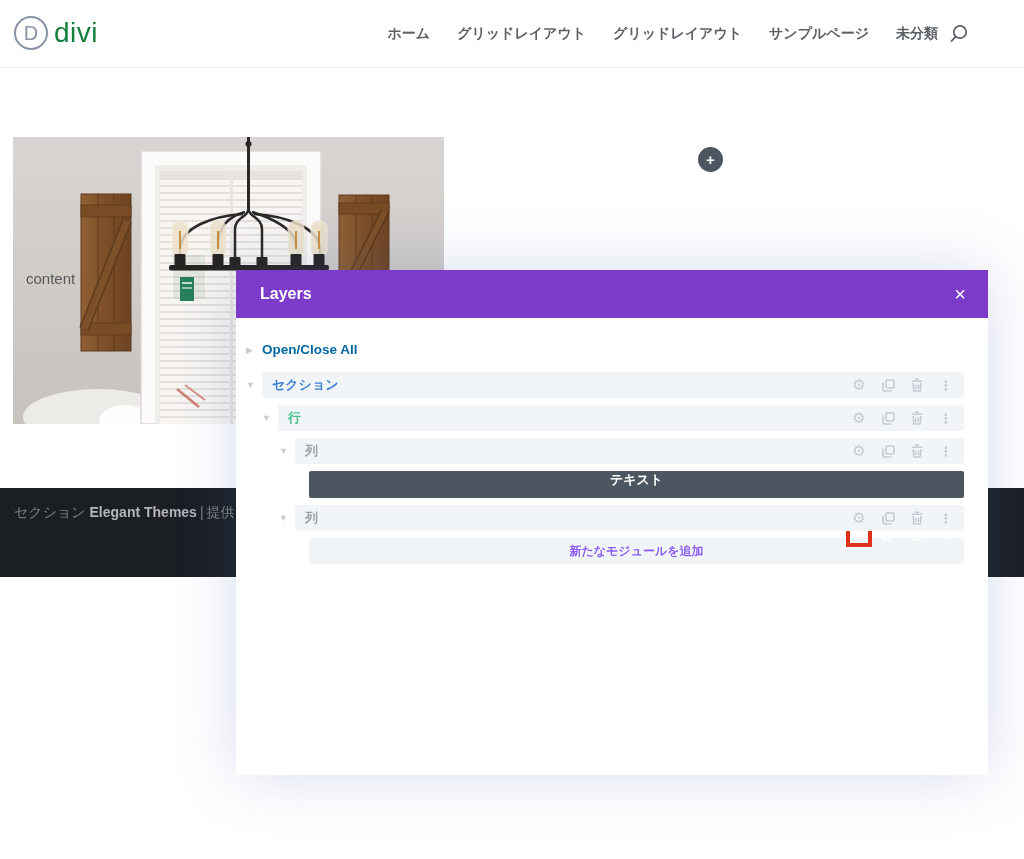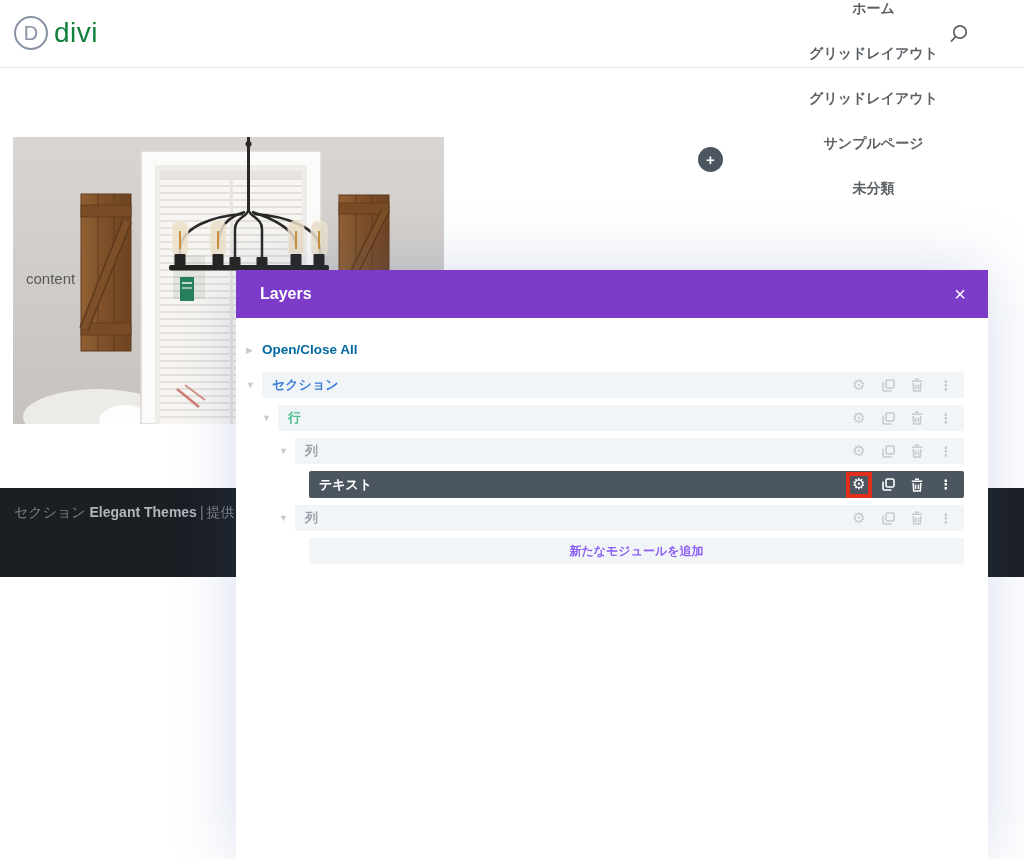--- a/index.html
+++ b/index.html
@@ -18,21 +18,21 @@
   .logo { position:absolute; left:14px; top:16px; display:flex; align-items:center; cursor:pointer; }
   .logo-circle {
     width:34px; height:34px; border:2px solid #8a92a6; border-radius:50%;
     color:#8a92a6; font-size:20px; font-weight:400;
     display:flex; align-items:center; justify-content:center;
   }
   .logo-text { margin-left:6px; font-size:28px; color:#15803d; letter-spacing:.5px; }
 
   .main-nav {
     position:absolute; right:86px; top:0; height:68px;
-    display:flex; align-items:center; gap:27px;flex-direction:column;
+    display:flex; align-items:center; gap:27px;
   }
   .nav-item { font-size:14px; font-weight:700; color:#5b6065; cursor:pointer; white-space:nowrap; }
   .nav-search { position:absolute; right:56px; top:24px; cursor:pointer; }
 
   
   .hero-photo { position:absolute; left:13px; top:137px; width:431px; height:287px; z-index:1; overflow:hidden; }
   .content-overlay-text {
     position:absolute; left:26px; top:270px; z-index:1;
     font-size:15px; color:#55585c;
   }
@@ -52,21 +52,21 @@
   }
   .footer-credit {
     position:absolute; left:14px; top:16px; white-space:nowrap;
     font-size:14px; color:#7f8387;
   }
   .footer-credit b { color:#b2b5b9; font-weight:700;margin-top:16px; }
   .footer-credit .sep { padding:0 3px; }
 
   
   .layers-modal {
-    position:absolute; left:236px; top:270px; width:752px; height:589px;
+    position:absolute; left:236px; top:270px; width:752px; height:505px;
     background:#ffffff; z-index:10;
     box-shadow:0 0 60px rgba(70,100,170,.22);
   }
   .modal-header {
     height:48px; background:#7c3bc9; display:flex; align-items:center;
     padding:0 24px; position:relative;
   }
   .modal-title { color:#ffffff; font-size:16px; font-weight:700; }
   .modal-close {
     position:absolute; right:22px; top:0; height:48px; display:flex; align-items:center;
@@ -103,21 +103,21 @@
   .label-section { color:#3b7ed8; } .label-row { color:#4cbe8d; }
   .label-column { color:#9aa1a9; }
   .row-icons { margin-left:auto; display:flex; align-items:center; gap:13px; color:#c3cad1; }
   .row-icons .ic {
     width:16px; height:16px; display:flex; align-items:center; justify-content:center;
     cursor:pointer; flex:none;
   }
   .ic-gear { font-size:15px; line-height:1; font-family:"DejaVu Sans",sans-serif; }
   .ic-kebab { font-size:13px; font-weight:700; letter-spacing:0; }
 
-  .tree-row.selected .row-bar { background:#4b5661; height:27px; }
+  .tree-row.selected .row-bar { background:#4b5661; height:27px;flex-direction:column; }
   .tree-row.selected .row-label { color:#ffffff; }
   .tree-row.selected .row-icons { color:#ffffff; }
   .tree-row.selected .ic-gear {
     outline:4px solid #e0301c; outline-offset:1px;
   }
 
   .add-module-row {
     margin-left:63px; height:26px; background:#f2f5f8; border-radius:2px;
     display:flex; align-items:center; justify-content:center;
     font-size:12px; font-weight:700; color:#8b5cf6; cursor:pointer;

